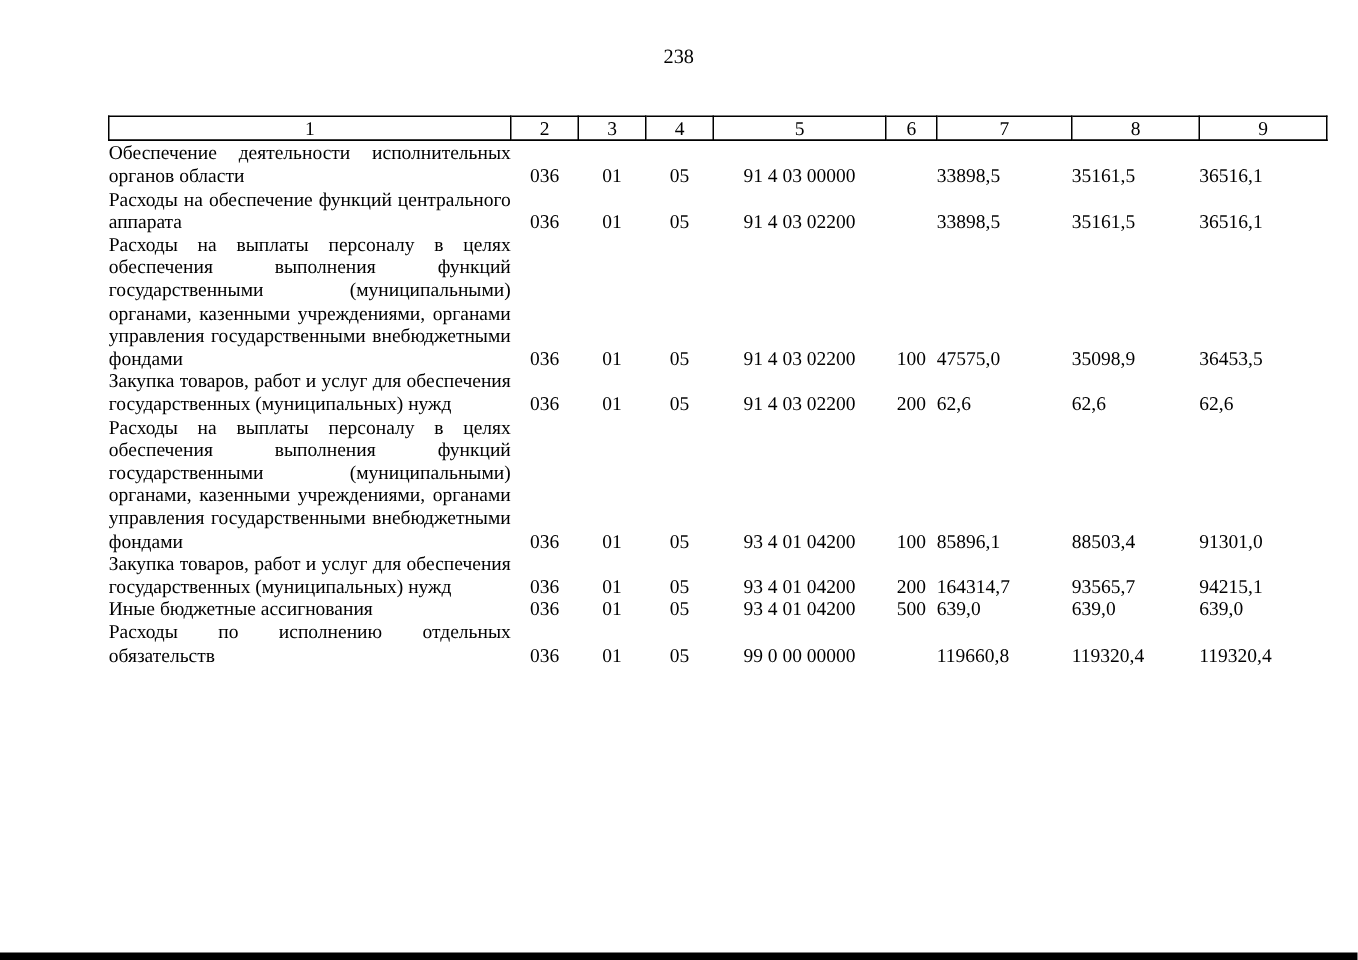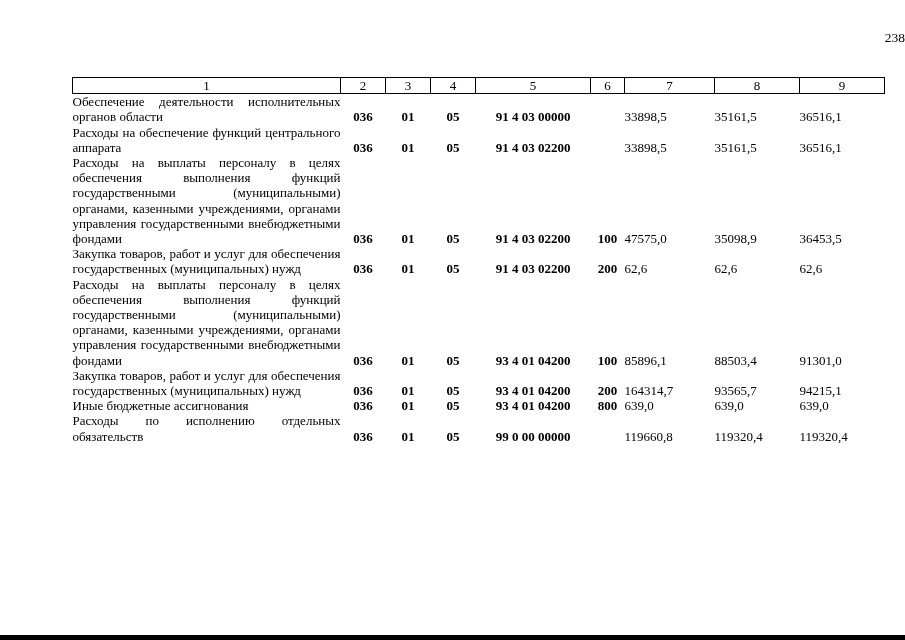--- a/index.html
+++ b/index.html
@@ -9,21 +9,21 @@
     background: #ffffff;
     font-family: "Liberation Serif", serif;
     color: #000000;
     overflow: hidden;
   }
   .page-number {
     position: absolute;
     top: 30px;
     left: 0;
     width: 100%;
-    text-align: right;
+    text-align: center;
     font-size: 13.5px;
   }
   table.budget {
     position: absolute;
     left: 72px;
     top: 77px;
     width: 812px;
     border-collapse: collapse;
     table-layout: fixed;
     font-size: 13px;
@@ -41,21 +41,21 @@
   table.budget td {
     padding: 0;
     vertical-align: bottom;
   }
   td.name-cell {
     vertical-align: top;
     text-align: justify;
     padding-left: 10px;
     padding-right: 3px;
   }
-  td.c2, td.c3, td.c4, td.c5, td.c6 { text-align: center; font-weight: bold; }
+  td.c2, td.c3, td.c4, td.c5, td.c6 { text-align: center; }
   td.c7, td.c8, td.c9 { text-align: left; padding-right: 18px; }
   .bottom-bar {
     position: absolute;
     left: 0;
     bottom: 0;
     width: 100%;
     height: 5px;
     background: #000000;
   }
 </style>
@@ -155,21 +155,21 @@
         <td class="c7">164314,7</td>
         <td class="c8">93565,7</td>
         <td class="c9">94215,1</td>
       </tr>
       <tr>
         <td class="name-cell">Иные бюджетные ассигнования</td>
         <td class="c2">036</td>
         <td class="c3">01</td>
         <td class="c4">05</td>
         <td class="c5">93 4 01 04200</td>
-        <td class="c6">800</td>
+        <td class="c6">500</td>
         <td class="c7">639,0</td>
         <td class="c8">639,0</td>
         <td class="c9">639,0</td>
       </tr>
       <tr>
         <td class="name-cell">Расходы по исполнению отдельных обязательств</td>
         <td class="c2">036</td>
         <td class="c3">01</td>
         <td class="c4">05</td>
         <td class="c5">99 0 00 00000</td>

